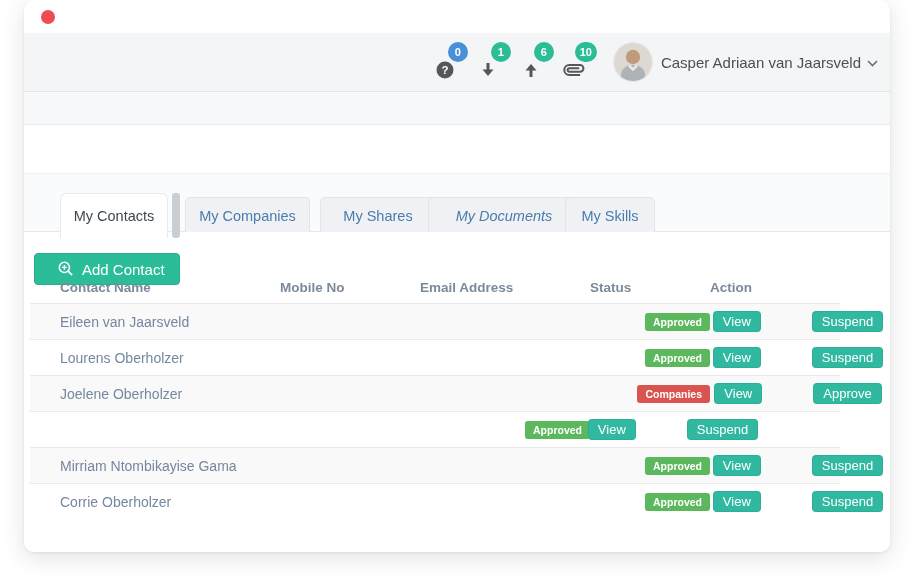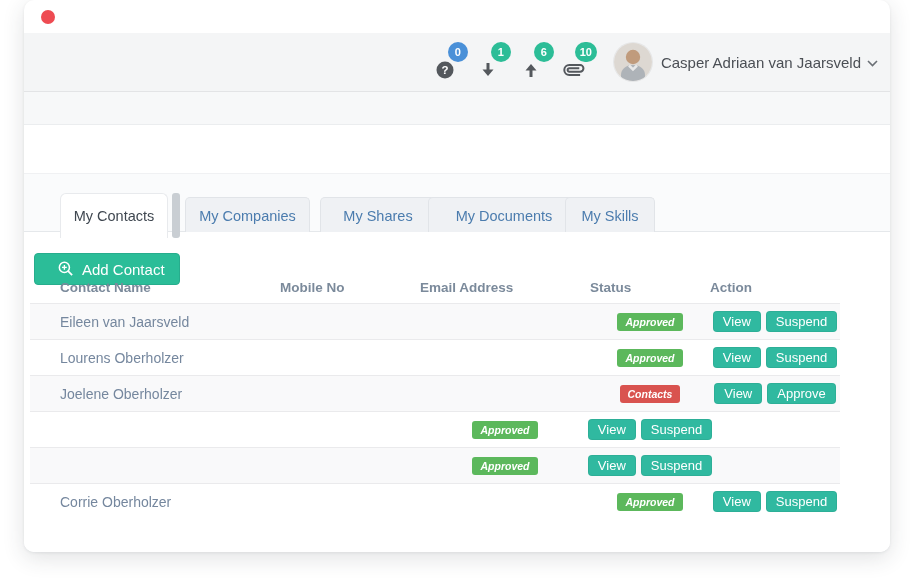--- a/index.html
+++ b/index.html
@@ -55,26 +55,26 @@
   .table { position:absolute; left:6px; top:39px; width:810px; }
   .t-head { display:grid; grid-template-columns:250px 140px 170px 120px 130px; height:32px;
             align-items:center; }
   .t-head > div { font-size:13.5px; font-weight:bold; color:#7b8a9b; }
   .t-head > div:first-child { text-align:left; padding-left:30px; }
   .t-row { display:grid; grid-template-columns:250px 140px 170px 120px 130px; height:36px;
            align-items:center; border-top:1px solid #eaeaec; }
   .t-row:nth-child(odd) { background:#f9f9fa; }
   .cell-name { font-size:14px; color:#75879e; padding-left:30px; text-align:left;
                white-space:nowrap; overflow:hidden; }
-  .cell-center { text-align:center;font-style:italic; }
+  .cell-center { text-align:right; }
   .status-badge { display:inline-block; padding:3px 8px; border-radius:3px; color:#fff;
                   font-size:10.5px; font-weight:bold; }
   .cell-actions { display:flex; justify-content:center; gap:5px; }
   .act-btn { border:1px solid rgba(0,0,0,.05); border-radius:4px; color:#fff; font-size:13px;
-             font-family:"Liberation Sans", sans-serif; padding:2px 9px; cursor:pointer; }
+             font-family:"Liberation Sans", sans-serif; padding:2px 9px; cursor:pointer;margin-left:46px; }
 </style>
 </head>
 <body>
 
 <div class="stage">
   <div class="card">
 
     <div class="window-dot" style="background: rgb(238, 75, 82);"></div>
 
     <div class="app-header">
@@ -134,21 +134,21 @@
     </div>
 
     <div class="sub-strip"></div>
 
     <div class="tab-strip"></div>
     <div id="tabs">
         <div class="tab active">My Contacts</div>
         <div class="tab-divider"></div>
         <div class="tab inactive" style="left: 161px; width: 125px;">My Companies</div>
         <div class="tab inactive" style="left: 296px; width: 116px;">My Shares</div>
-        <div class="tab inactive" style="left: 404px; width: 152px;">My Documents</div>
+        <div class="tab inactive" style="left: 404px; width: 152px; font-style: italic;">My Documents</div>
         <div class="tab inactive" style="left: 541px; width: 90px;">My Skills</div>
       </div>
 
     <div class="content">
       <button class="add-btn" style="background: rgb(43, 189, 152);">
         <span>
           <svg width="18" height="18" viewBox="0 0 20 20">
             <circle cx="8.2" cy="8.2" r="5.6" fill="none" stroke="#fff" stroke-width="1.7"></circle>
             <line x1="12.4" y1="12.4" x2="16.8" y2="16.8" stroke="#fff" stroke-width="2"></line>
             <line x1="5.5" y1="8.2" x2="10.9" y2="8.2" stroke="#fff" stroke-width="1.5"></line>
@@ -184,36 +184,37 @@
               <div class="cell-center"><span class="status-badge" style="background: rgb(92, 184, 92);">Approved</span></div>
               <div class="cell-actions">
                 <button class="act-btn" style="background: rgb(48, 185, 160);">View</button>
                 <button class="act-btn" style="background: rgb(48, 185, 160);">Suspend</button>
               </div>
             </div>
             <div class="t-row">
               <div class="cell-name">Joelene Oberholzer</div>
               <div class="cell-center"></div>
               <div class="cell-center"></div>
-              <div class="cell-center"><span class="status-badge" style="background: rgb(217, 83, 79);">Contacts</span></div>
+              <div class="cell-center"><span class="status-badge" style="background: rgb(217, 83, 79);">Companies</span></div>
               <div class="cell-actions">
                 <button class="act-btn" style="background: rgb(48, 185, 160);">View</button>
                 <button class="act-btn" style="background: rgb(48, 185, 160);">Approve</button>
               </div>
             </div>
             <div class="t-row">
               <div class="cell-center"></div>
               <div class="cell-center"></div>
               <div class="cell-center"><span class="status-badge" style="background: rgb(92, 184, 92);">Approved</span></div>
               <div class="cell-actions">
                 <button class="act-btn" style="background: rgb(48, 185, 160);">View</button>
                 <button class="act-btn" style="background: rgb(48, 185, 160);">Suspend</button>
               </div>
             </div>
             <div class="t-row">
+              <div class="cell-name">Mirriam Ntombikayise Gama</div>
               <div class="cell-center"></div>
               <div class="cell-center"></div>
               <div class="cell-center"><span class="status-badge" style="background: rgb(92, 184, 92);">Approved</span></div>
               <div class="cell-actions">
                 <button class="act-btn" style="background: rgb(48, 185, 160);">View</button>
                 <button class="act-btn" style="background: rgb(48, 185, 160);">Suspend</button>
               </div>
             </div>
             <div class="t-row">
               <div class="cell-name">Corrie Oberholzer</div>

